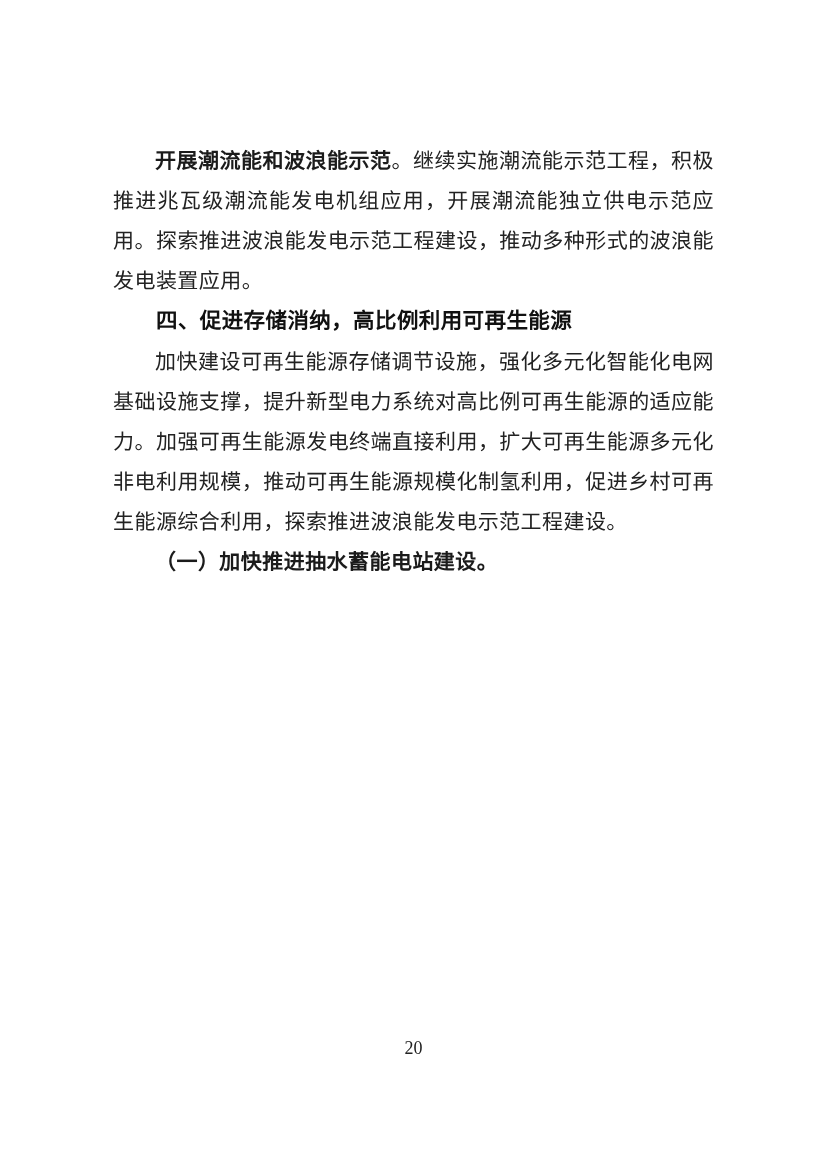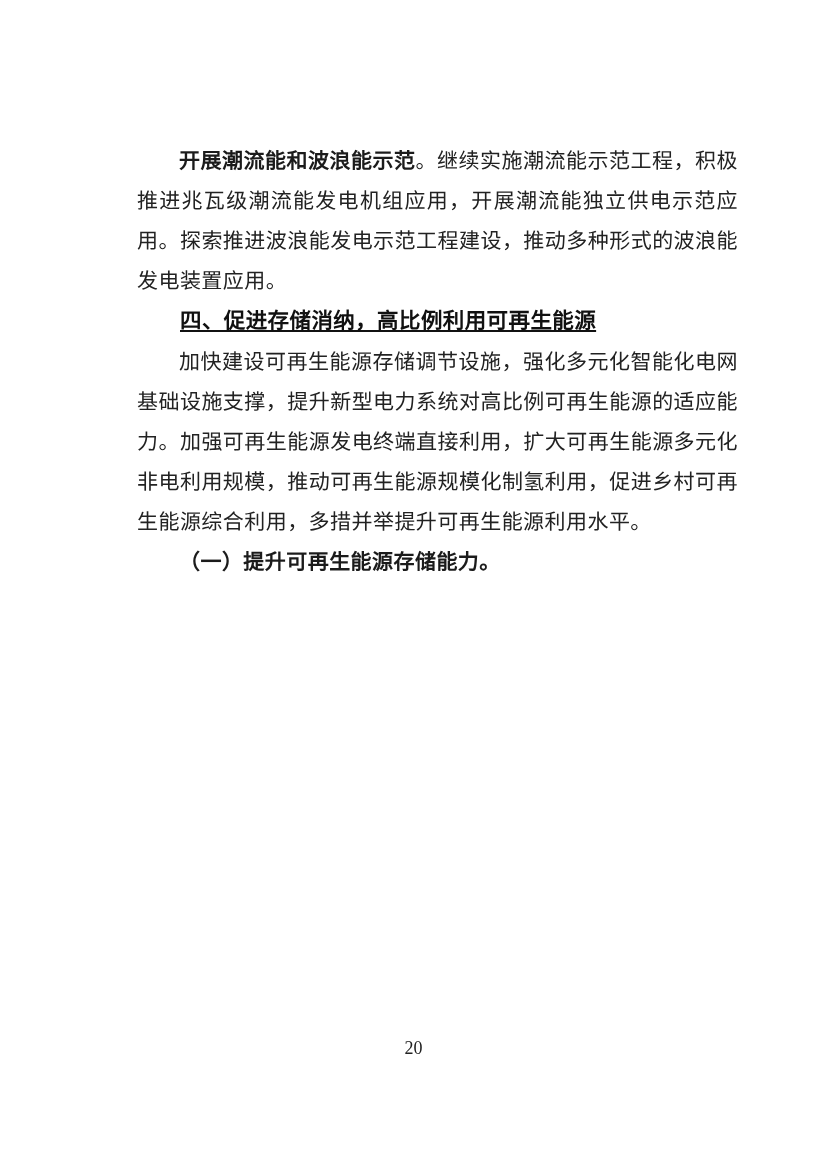--- a/index.html
+++ b/index.html
@@ -14,21 +14,20 @@
     margin: 0 auto;
     background: #ffffff;
     overflow: hidden;
     font-family: "Liberation Serif", serif;
   }
   .content {
     position: absolute;
     left: 113px;
     top: 141px;
     width: 601px;
-    margin-left: 24px;
   }
   p.body-para {
     margin: 0;
     font-size: 21px;
     line-height: 40px;
     letter-spacing: 0.45px;
     color: #222222;
     text-align: justify;
     text-indent: 2em;
     line-break: strict;
@@ -40,21 +39,20 @@
   h2.section-heading {
     margin: 0;
     font-family: "Liberation Sans", sans-serif;
     font-weight: 700;
     font-size: 21.5px;
     line-height: 41px;
     letter-spacing: 0.4px;
     color: #111111;
     text-indent: 2em;
     text-align: left;
-    text-decoration: underline;
   }
   h3.sub-heading {
     margin: 0;
     font-family: "Liberation Serif", serif;
     font-weight: 700;
     font-size: 21px;
     line-height: 40px;
     letter-spacing: 0.45px;
     color: #1b1b1b;
     text-indent: 2em;
@@ -75,21 +73,21 @@
 <body>
 
 <div class="page">
   <div class="content">
 
     <p class="body-para"><span class="lead">开展潮流能和波浪能示范</span><span>。继续实施潮流能示范工程，积极推进兆瓦级潮流能发电机组应用，开展潮流能独立供电示范应用。探索推进波浪能发电示范工程建设，推动多种形式的波浪能发电装置应用。</span></p>
 
 
     <h2 class="section-heading">四、促进存储消纳，高比例利用可再生能源</h2>
 
-    <p class="body-para"><span>加快建设可再生能源存储调节设施，强化多元化智能化电网基础设施支撑，提升新型电力系统对高比例可再生能源的适应能力。加强可再生能源发电终端直接利用，扩大可再生能源多元化非电利用规模，推动可再生能源规模化制氢利用，促进乡村可再生能源综合利用，多措并举提升可再生能源利用水平。</span></p>
+    <p class="body-para"><span>加快建设可再生能源存储调节设施，强化多元化智能化电网基础设施支撑，提升新型电力系统对高比例可再生能源的适应能力。加强可再生能源发电终端直接利用，扩大可再生能源多元化非电利用规模，推动可再生能源规模化制氢利用，促进乡村可再生能源综合利用，探索推进波浪能发电示范工程建设。</span></p>
 
-    <h3 class="sub-heading">（一）提升可再生能源存储能力。</h3>
+    <h3 class="sub-heading">（一）加快推进抽水蓄能电站建设。</h3>
 
 
   </div>
 
   <div class="page-number">20</div>
 </div>
 
 </body></html>

